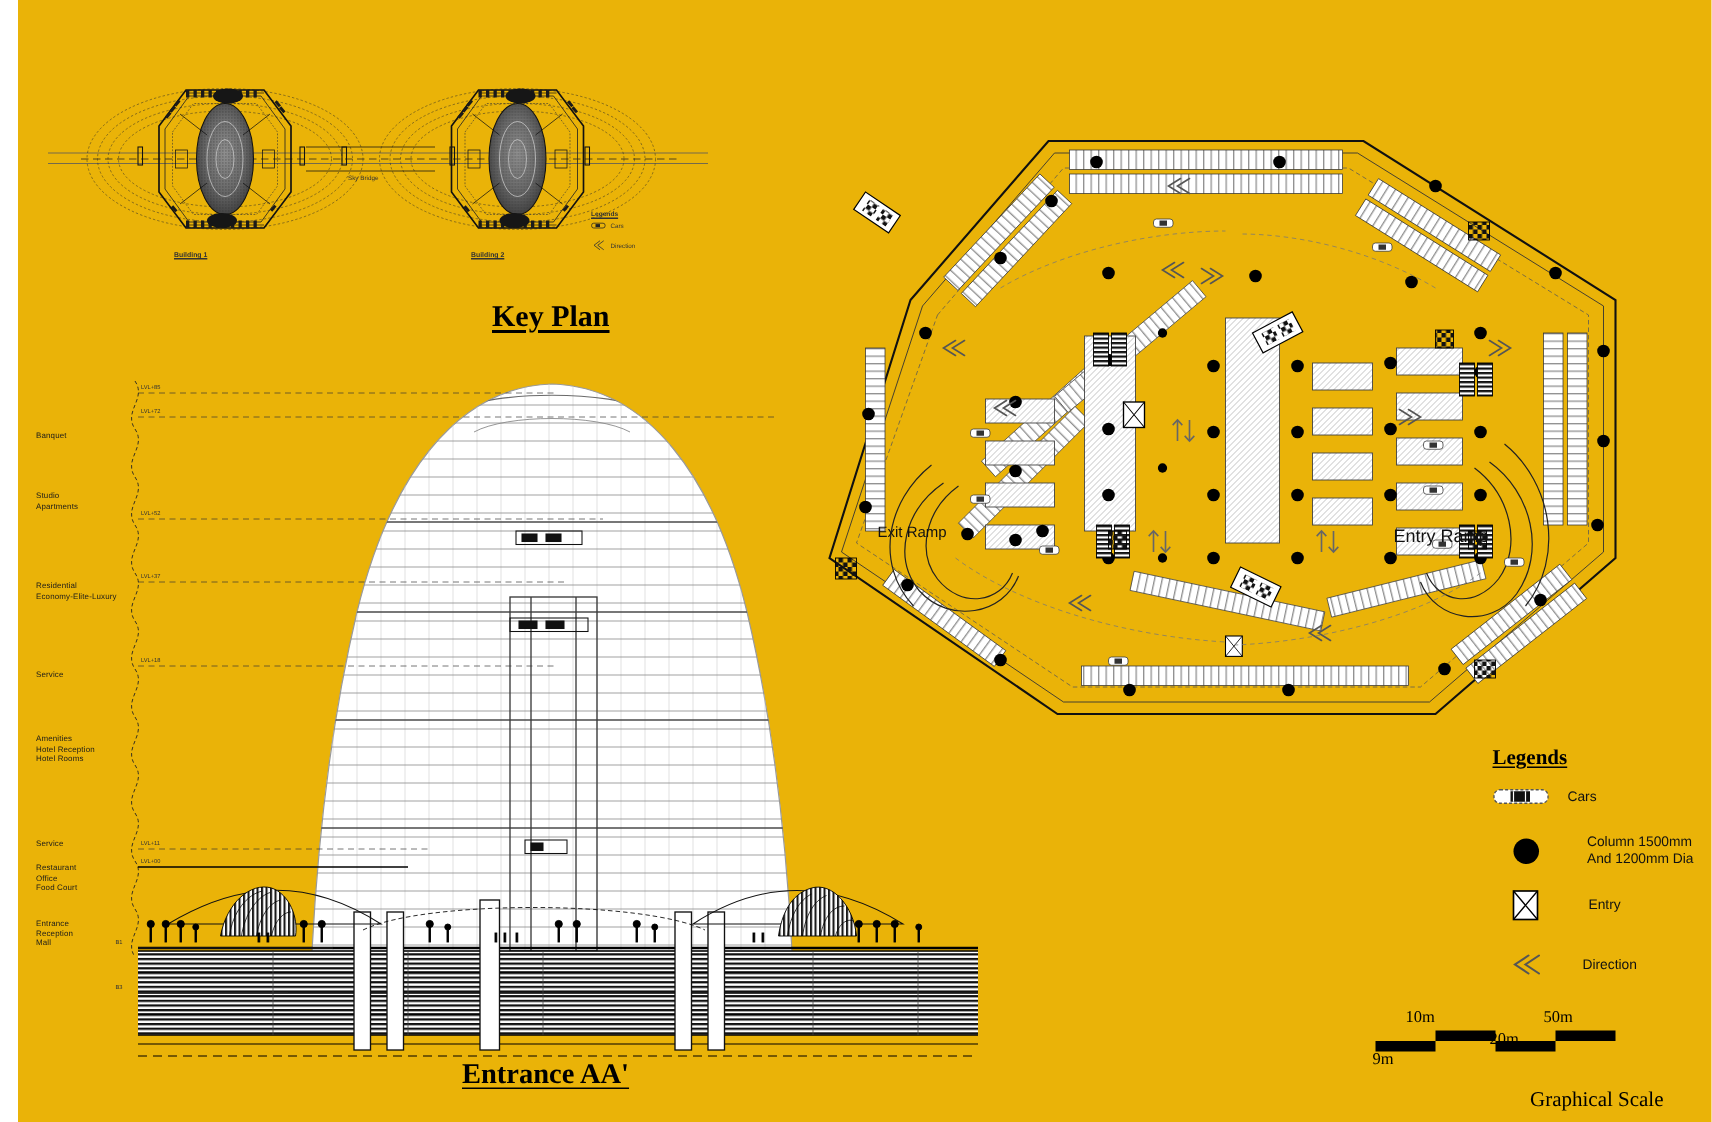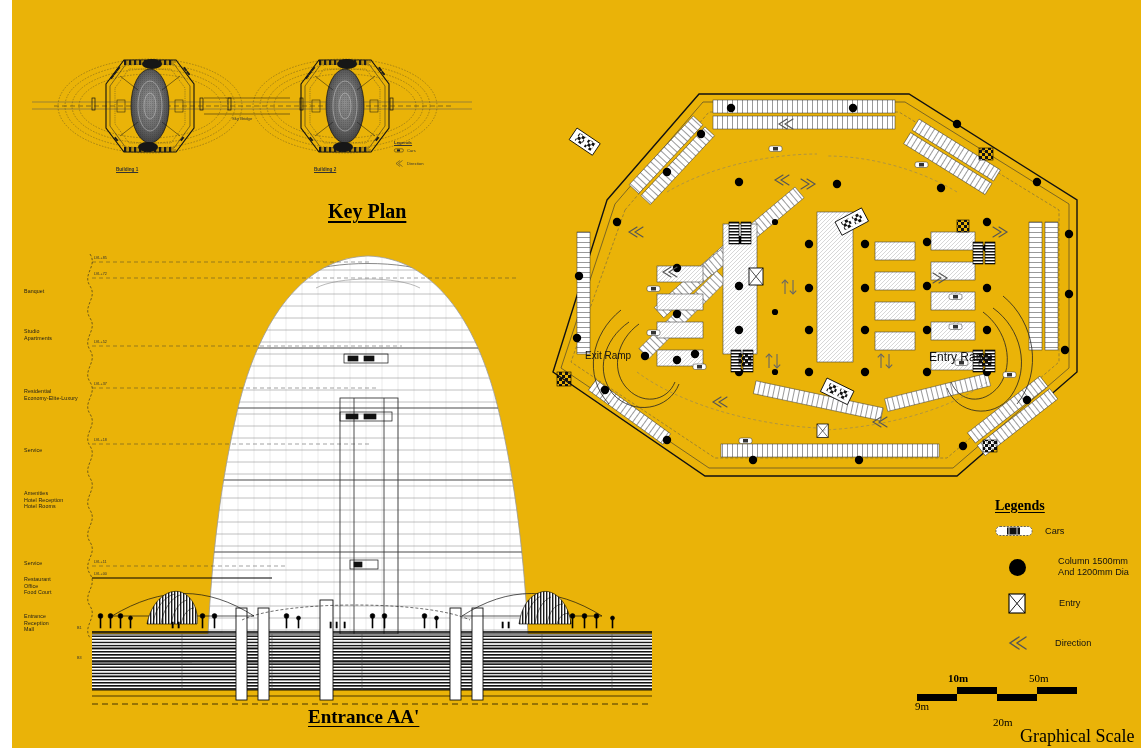--- a/index.html
+++ b/index.html
@@ -831,20 +831,20 @@
     </div>
   </div>
 
   <div id="scale-wrap">
     <div class="sc-seg" style="left:0px;top:22px;width:40px;"></div>
     <div class="sc-seg" style="left:40px;top:15px;width:40px;"></div>
     <div class="sc-seg" style="left:80px;top:22px;width:40px;"></div>
     <div class="sc-seg" style="left:120px;top:15px;width:40px;"></div>
 
     <div class="sc-lbl" style="left:-2px;top:28px;">9m</div>
-    <div class="sc-lbl" style="left:31px;top:0px;font-weight:bold;">10m</div>
-    <div class="sc-lbl" style="left:76px;top:44px;">20m</div>
+    <div class="sc-lbl" style="left:20px;top:0px;">10m</div>
+    <div class="sc-lbl" style="left:76px;top:15px;">20m</div>
     <div class="sc-lbl" style="left:112px;top:0px;">50m</div>
   </div>
 
-  <div class="abs ttl-plain" style="left:1008px;top:726px;font-size:18px;">Graphical Scale</div>
+  <div class="abs ttl-plain" style="left:1008px;top:726px;font-size:14px;">Graphical Scale</div>
 
 </div>
 
 </body></html>

